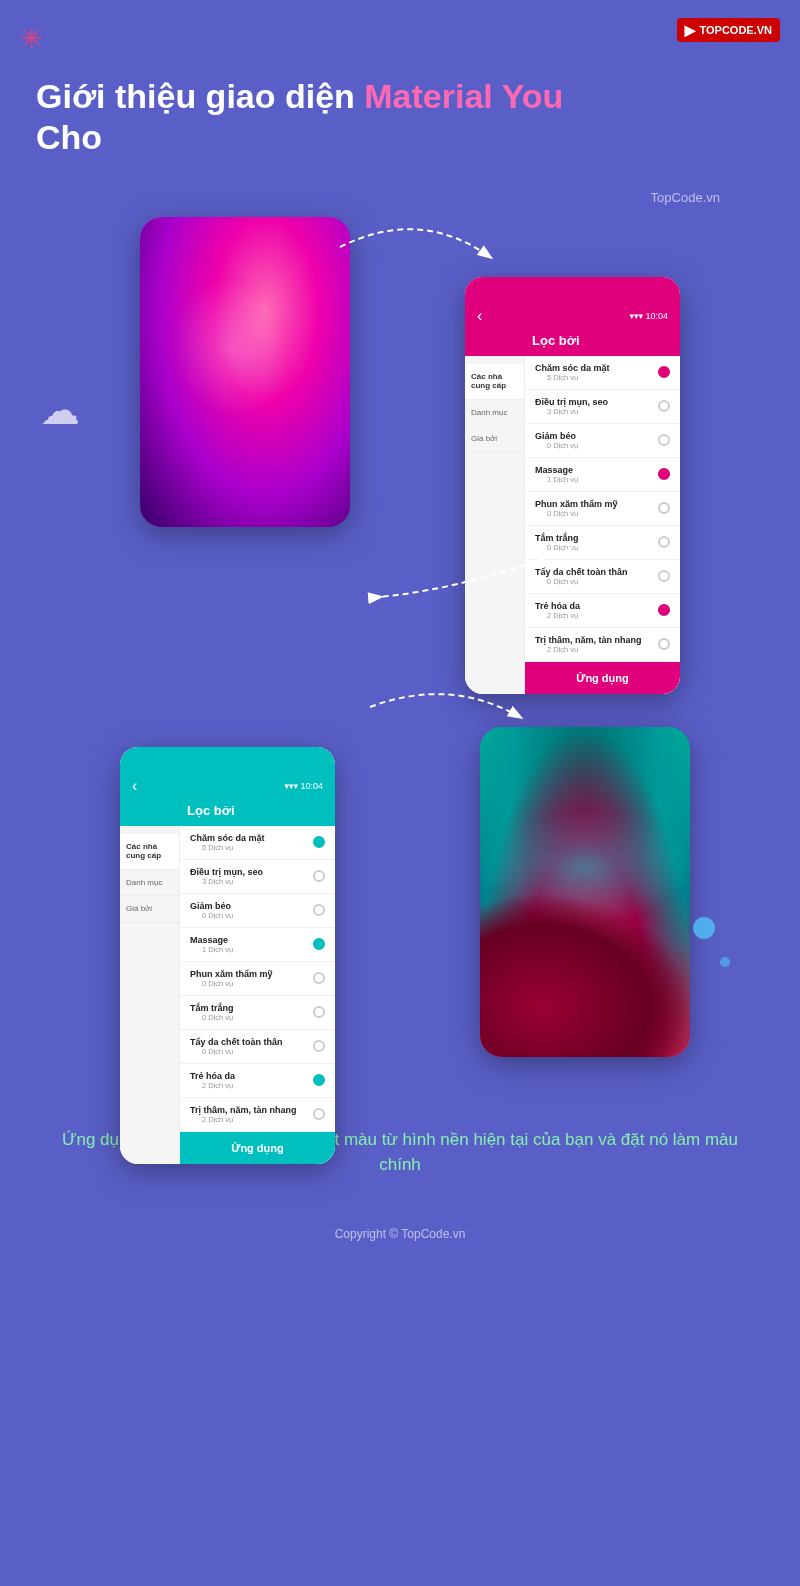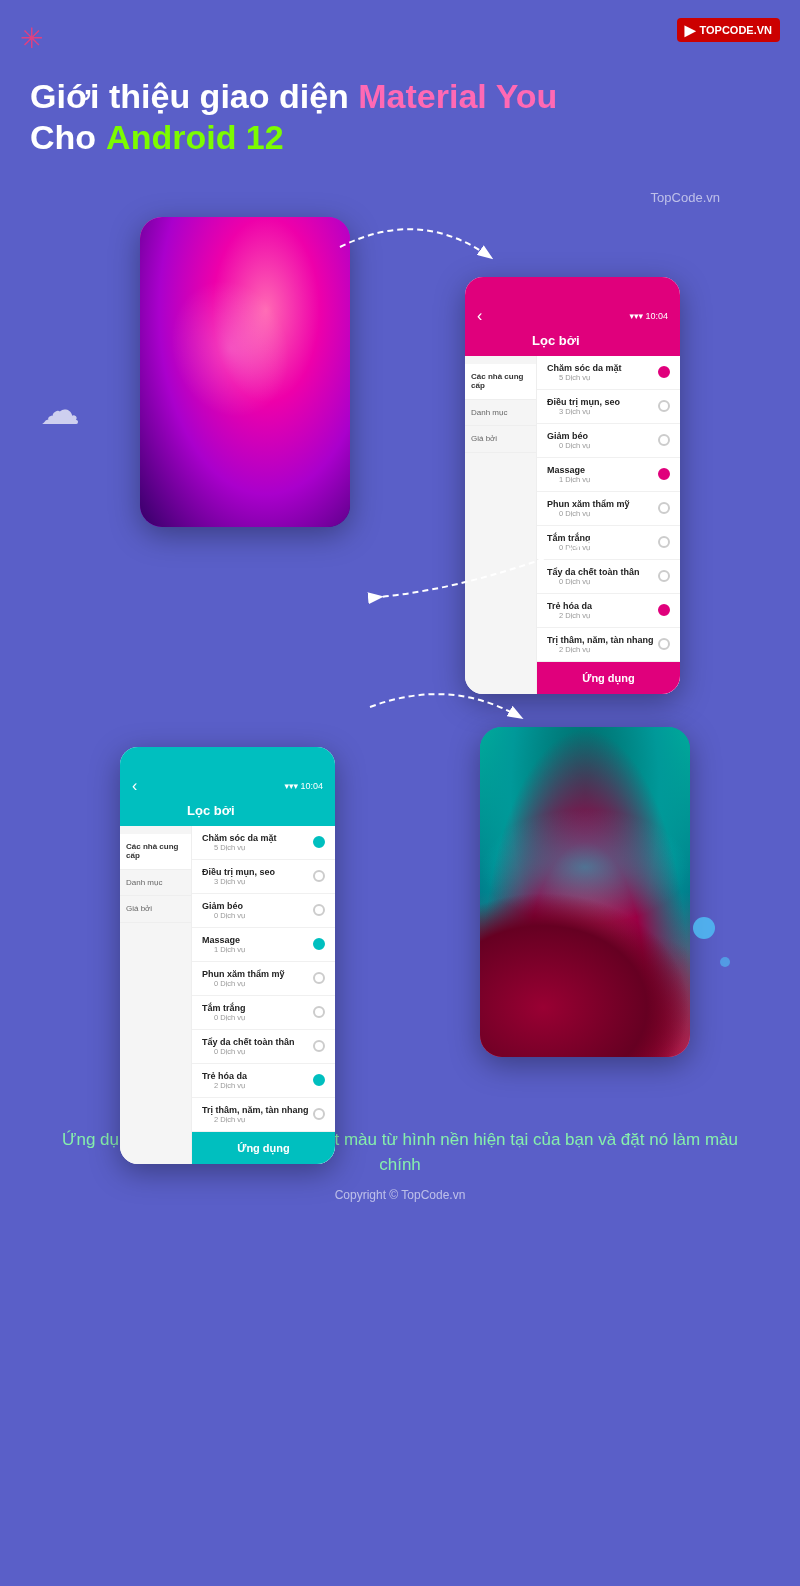--- a/index.html
+++ b/index.html
@@ -35,20 +35,21 @@
       align-items: center;
       gap: 4px;
     }
     .logo-badge .logo-icon {
       font-size: 14px;
     }
 
     
     .title-section {
       padding: 20px 24px 0 30px;
+      margin-left: 6px;
     }
     .main-title {
       font-size: 34px;
       font-weight: 800;
       color: white;
       line-height: 1.25;
     }
     .highlight-green {
       color: #7cfc00;
     }
@@ -128,21 +129,21 @@
       color: white;
       font-size: 9px;
       display: flex;
       gap: 2px;
       align-items: center;
     }
     .phone-app-body {
       display: flex;
     }
     .left-menu {
-      width: 72px;
+      width: 60px;
       background: #f5f5f5;
       border-right: 1px solid #eee;
       padding: 8px 0;
       font-size: 8px;
       color: #666;
     }
     .left-menu-item {
       padding: 8px 6px;
       line-height: 1.2;
       border-bottom: 1px solid #eee;
@@ -276,40 +277,40 @@
       padding: 40px 40px 10px 40px;
       color: #86efac;
       font-size: 17px;
       line-height: 1.5;
     }
     .copyright {
       text-align: center;
       color: rgba(255,255,255,0.6);
       font-size: 12px;
       padding-bottom: 20px;
+      margin-top: 39px;
     }
   </style>
 </head>
 <body>
 
 <div class="header">
   <span class="star-icon">✳</span>
   <div class="logo-badge">
     <span class="logo-icon">▶</span>
     <span>TOPCODE.VN</span>
   </div>
 </div>
 
 <div class="title-section">
   <div class="main-title">
     <span>Giới thiệu giao diện </span><span class="highlight-pink">Material You</span>
   </div>
   <div class="subtitle-line">
     <span>Cho </span>
-      <span class="highlight-green">Android 12</span>
   </div>
 </div>
 <div class="topcode-watermark">TopCode.vn</div>
 
 <div style="position:relative; height: 400px; margin-top: 10px;">
 
   <svg style="position:absolute; top:20px; left:0; width:800px; height:120px; pointer-events:none; z-index:10;">
     <defs>
       <marker id="arrowhead1" markerWidth="8" markerHeight="6" refX="6" refY="3" orient="auto">
         <polygon points="0 0, 8 3, 0 6" fill="white"></polygon>

